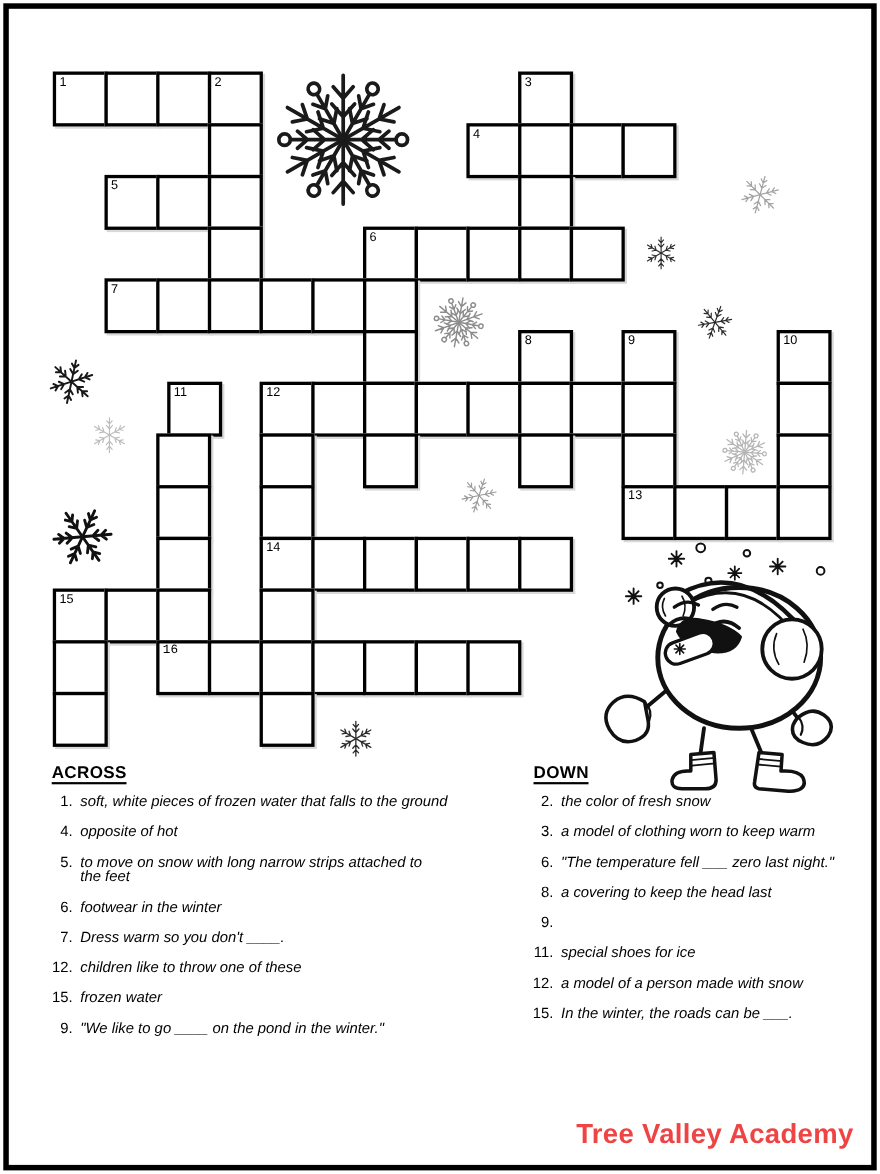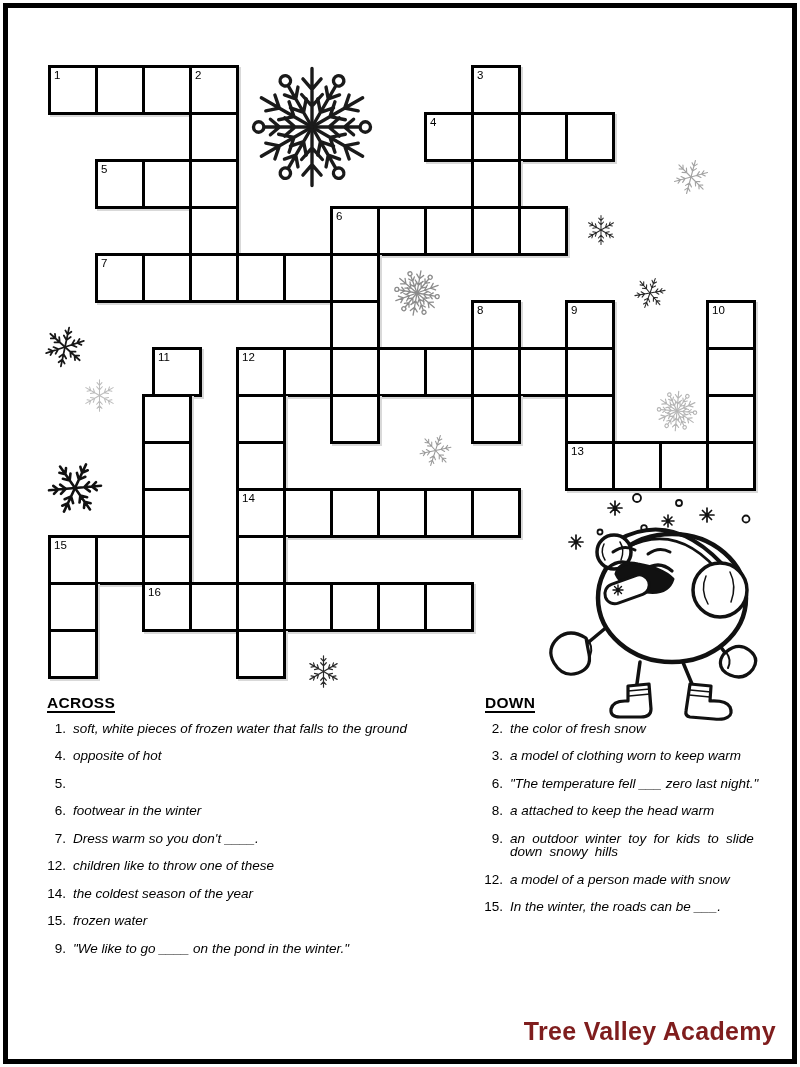--- a/index.html
+++ b/index.html
@@ -131,21 +131,21 @@
       <div class="cell" style="left: 377px; top: 488px;"></div>
       <div class="cell" style="left: 424px; top: 488px;"></div>
       <div class="cell" style="left: 471px; top: 488px;"></div>
       <div class="cell" style="left: 48px; top: 535px;">
         <span class="cell-num">15</span>
       </div>
       <div class="cell" style="left: 95px; top: 535px;"></div>
       <div class="cell" style="left: 142px; top: 535px;"></div>
       <div class="cell" style="left: 236px; top: 535px;"></div>
       <div class="cell" style="left: 48px; top: 582px;"></div>
-      <div class="cell" style="left: 142px; top: 582px;">
+      <div class="cell" style="left: 142px; top: 582px; font-family: Liberation Mono, monospace;">
         <span class="cell-num">16</span>
       </div>
       <div class="cell" style="left: 189px; top: 582px;"></div>
       <div class="cell" style="left: 236px; top: 582px;"></div>
       <div class="cell" style="left: 283px; top: 582px;"></div>
       <div class="cell" style="left: 330px; top: 582px;"></div>
       <div class="cell" style="left: 377px; top: 582px;"></div>
       <div class="cell" style="left: 424px; top: 582px;"></div>
       <div class="cell" style="left: 48px; top: 629px;"></div>
       <div class="cell" style="left: 236px; top: 629px;"></div>
@@ -504,36 +504,34 @@
         <li>
           <span class="cnum">1.</span>
           <span class="ctext">soft, white pieces of frozen water that falls to the ground</span>
         </li>
         <li>
           <span class="cnum">4.</span>
           <span class="ctext">opposite of hot</span>
         </li>
         <li>
           <span class="cnum">5.</span>
+          <span class="ctext">to move on snow with long narrow strips attached to
+the feet</span>
         </li>
         <li>
           <span class="cnum">6.</span>
           <span class="ctext">footwear in the winter</span>
         </li>
         <li>
           <span class="cnum">7.</span>
           <span class="ctext">Dress warm so you don't ____.</span>
         </li>
         <li>
           <span class="cnum">12.</span>
           <span class="ctext">children like to throw one of these</span>
-        </li>
-        <li>
-          <span class="cnum">14.</span>
-          <span class="ctext">the coldest season of the year</span>
         </li>
         <li>
           <span class="cnum">15.</span>
           <span class="ctext">frozen water</span>
         </li>
         <li>
           <span class="cnum">9.</span>
           <span class="ctext">"We like to go ____ on the pond in the winter."</span>
         </li>
       </ul>
@@ -549,32 +547,34 @@
         <li>
           <span class="cnum">3.</span>
           <span class="ctext">a model of clothing worn to keep warm</span>
         </li>
         <li>
           <span class="cnum">6.</span>
           <span class="ctext">"The temperature fell ___ zero last night."</span>
         </li>
         <li>
           <span class="cnum">8.</span>
-          <span class="ctext">a attached to keep the head warm</span>
+          <span class="ctext">a covering to keep the head last</span>
         </li>
         <li class="justify">
           <span class="cnum">9.</span>
-          <span class="ctext">an outdoor winter toy for kids to slide
-down snowy hills</span>
+        </li>
+        <li>
+          <span class="cnum">11.</span>
+          <span class="ctext">special shoes for ice</span>
         </li>
         <li>
           <span class="cnum">12.</span>
           <span class="ctext">a model of a person made with snow</span>
         </li>
         <li>
           <span class="cnum">15.</span>
           <span class="ctext">In the winter, the roads can be ___.</span>
         </li>
       </ul>
   </div>
 
-  <div class="brand" style="color: #7f1d1d;">Tree Valley Academy</div>
+  <div class="brand" style="color: #ef4444;">Tree Valley Academy</div>
 </div>
 
 </body></html>

